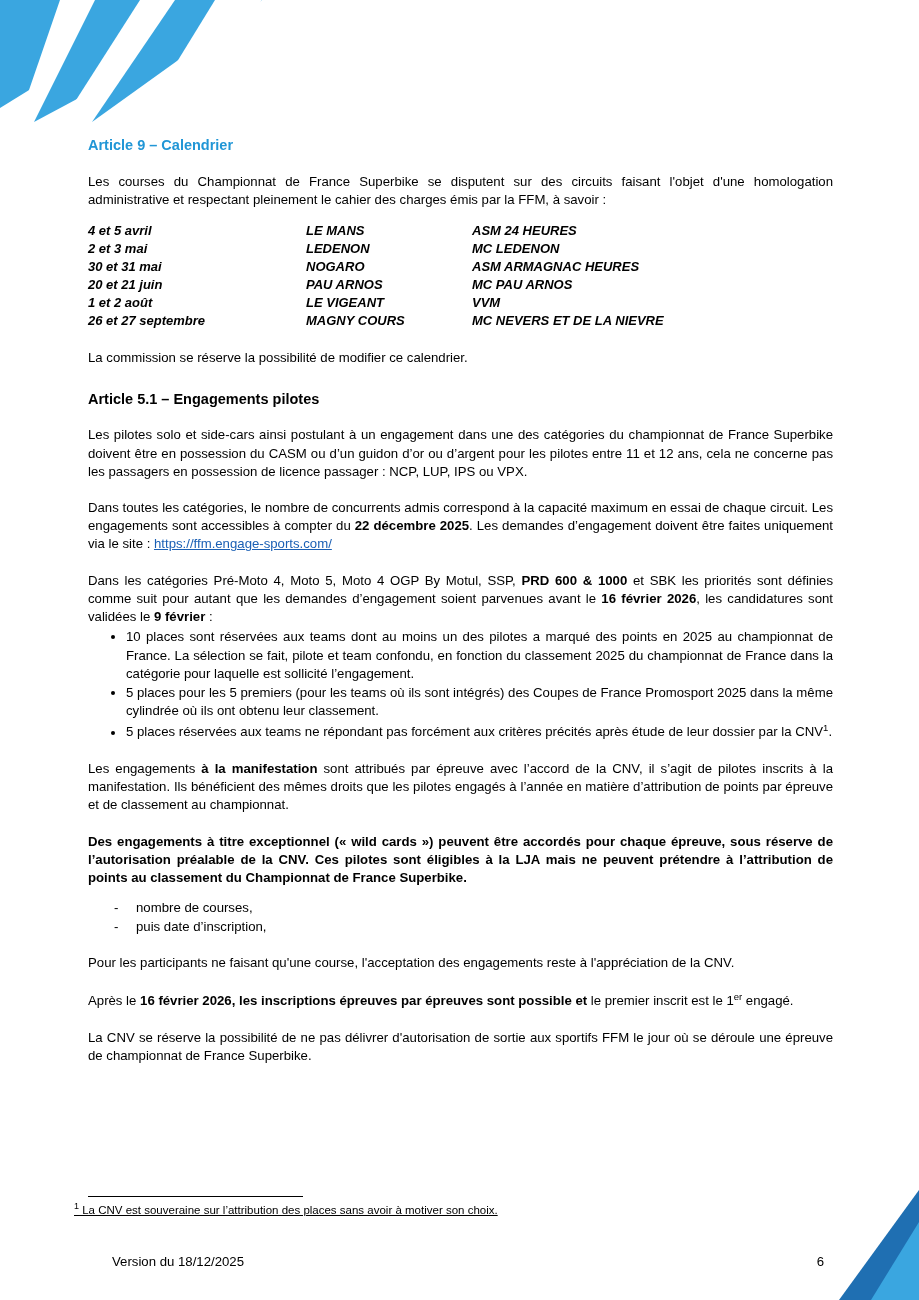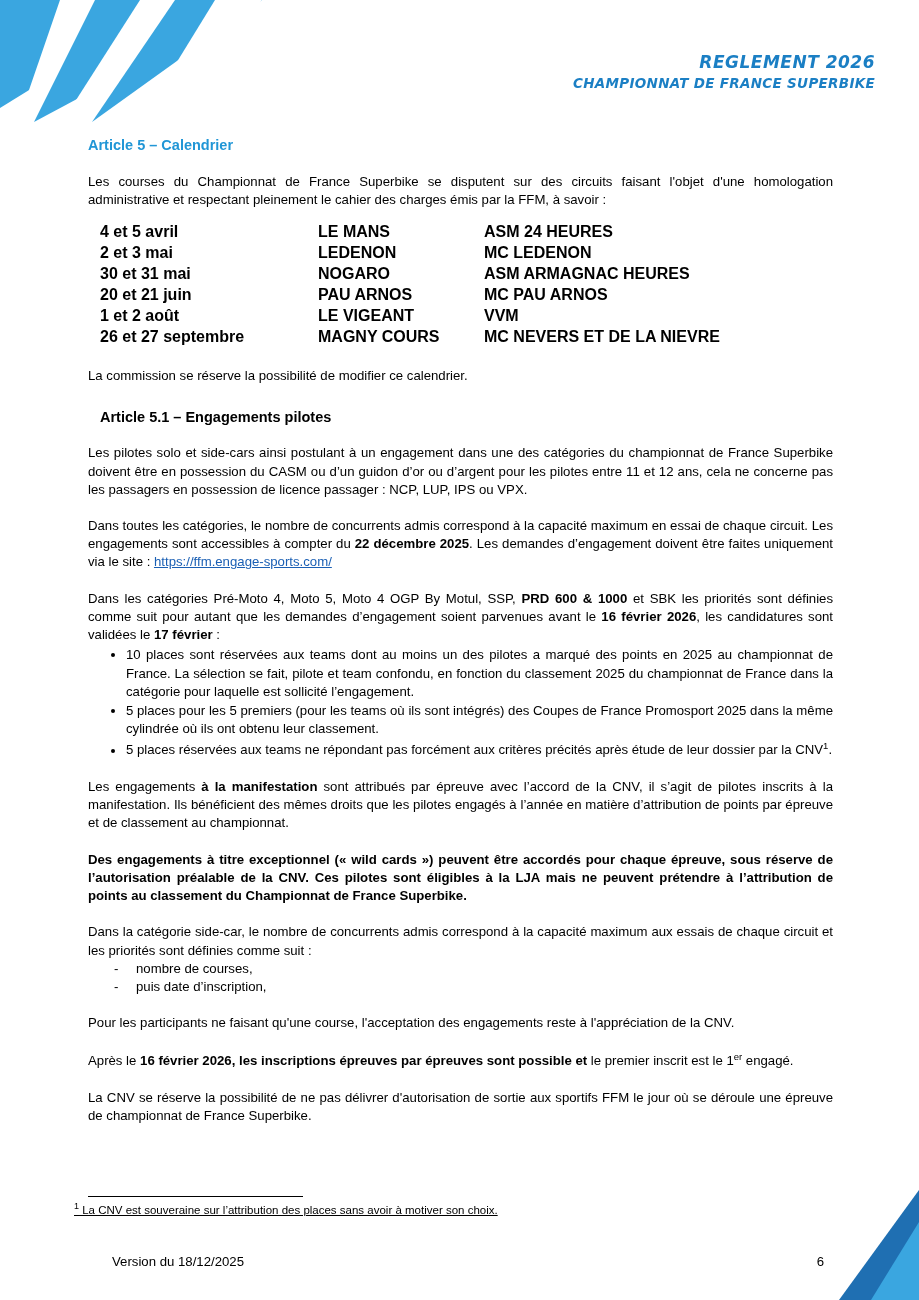--- a/index.html
+++ b/index.html
@@ -73,43 +73,44 @@
     font-size: 14.5px;
     font-weight: bold;
     color: #2196d6;
     margin: 0 0 3px 0;
     line-height: 1.3;
   }
   h3.subarticle {
     font-size: 14.5px;
     font-weight: bold;
     color: #000000;
-    margin: 0 0 3px 12px;
+    margin: 0 0 3px 0;
     line-height: 1.3;
   }
   p.body {
     font-size: 13.2px;
     line-height: 1.38;
     margin: 18px 0 12px 0;
     text-align: justify;
   }
   p.tight { margin-bottom: 0; }
   .spacer-10 { height: 10px; }
 
   a.link {
     color: #1a5fb4;
     text-decoration: underline;
   }
 
   
   table.calendar {
     border-collapse: collapse;
-    font-size: 16px;
-    font-weight: bold;
-    margin: 14px 0 16px 12px;
+    font-size: 13px;
+    font-weight: bold;
+    margin: 14px 0 16px 0;
+    font-style: italic;
   }
   table.calendar td {
     padding: 0 0 3px 0;
     vertical-align: top;
     white-space: nowrap;
   }
   table.calendar td.c0 { width: 218px; }
   table.calendar td.c1 { width: 166px; }
   table.calendar td.c2 { }
 
@@ -182,28 +183,24 @@
     <svg width="919" height="130" viewBox="0 0 919 130" xmlns="http://www.w3.org/2000/svg">
       <polygon points="0,0 175,0 0,108" fill="#3aa6e0"></polygon>
       <polygon points="60,0 250,0 18,122" fill="#ffffff"></polygon>
       <polygon points="95,0 262,0 34,122" fill="#3aa6e0"></polygon>
       <polygon points="140,0 262,0 62,122" fill="#ffffff"></polygon>
       <polygon points="175,0 262,0 92,122" fill="#3aa6e0"></polygon>
       <polygon points="215,0 262,0 140,122" fill="#ffffff"></polygon>
     </svg>
   </div>
 
-  <div class="header-title">
-    <div class="l1">REGLEMENT 2026</div>
-    <div class="l2">CHAMPIONNAT DE FRANCE SUPERBIKE</div>
-  </div>
 
   <div class="content">
 
-    <h2 class="article">Article 5 – Calendrier</h2>
+    <h2 class="article">Article 9 – Calendrier</h2>
     <p class="body">Les courses du Championnat de France Superbike se disputent sur des circuits faisant l'objet d'une homologation administrative et respectant pleinement le cahier des charges émis par la FFM, à savoir :</p>
 
     <table class="calendar">
       <tbody>
         <tr>
           <td class="c0">4 et 5 avril</td>
           <td class="c1">LE MANS</td>
           <td class="c2">ASM 24 HEURES</td>
         </tr>
         <tr>
@@ -240,39 +237,38 @@
 
     <h3 class="subarticle">Article 5.1 – Engagements pilotes</h3>
 
     <p class="body">Les pilotes solo et side-cars ainsi postulant à un engagement dans une des catégories du championnat de France Superbike doivent être en possession du CASM ou d’un guidon d’or ou d’argent pour les pilotes entre 11 et 12 ans, cela ne concerne pas les passagers en possession de licence passager : NCP, LUP, IPS ou VPX.</p>
 
     <p class="body">
       <span>Dans toutes les catégories, le nombre de concurrents admis correspond à la capacité maximum en essai de chaque circuit. Les engagements sont accessibles à compter du </span><b>22 décembre 2025</b><span>. Les demandes d’engagement doivent être faites uniquement via le site : </span><a class="link" href="#">https://ffm.engage-sports.com/</a>
     </p>
 
     <p class="body tight">
-      <span>Dans les catégories Pré-Moto 4, Moto 5, Moto 4 OGP By Motul, SSP, </span><b>PRD 600 &amp; 1000</b><span> et SBK les priorités sont définies comme suit pour autant que les demandes d’engagement soient parvenues avant le </span><b>16 février 2026</b><span>, les candidatures sont validées le </span><b>17 février</b><span> :</span>
+      <span>Dans les catégories Pré-Moto 4, Moto 5, Moto 4 OGP By Motul, SSP, </span><b>PRD 600 &amp; 1000</b><span> et SBK les priorités sont définies comme suit pour autant que les demandes d’engagement soient parvenues avant le </span><b>16 février 2026</b><span>, les candidatures sont validées le </span><b>9 février</b><span> :</span>
     </p>
 
     <ul class="bullets">
       <li>10 places sont réservées aux teams dont au moins un des pilotes a marqué des points en 2025 au championnat de France. La sélection se fait, pilote et team confondu, en fonction du classement 2025 du championnat de France dans la catégorie pour laquelle est sollicité l’engagement.</li>
       <li>5 places pour les 5 premiers (pour les teams où ils sont intégrés) des Coupes de France Promosport 2025 dans la même cylindrée où ils ont obtenu leur classement.</li>
       <li><span>5 places réservées aux teams ne répondant pas forcément aux critères précités après étude de leur dossier par la CNV</span><sup>1</sup><span>.</span></li>
     </ul>
 
     <p class="body">
       <span>Les engagements </span><b>à la manifestation</b><span> sont attribués par épreuve avec l’accord de la CNV, il s’agit de pilotes inscrits à la manifestation. Ils bénéficient des mêmes droits que les pilotes engagés à l’année en matière d’attribution de points par épreuve et de classement au championnat.</span>
     </p>
 
     <p class="body">
       <b>Des engagements à titre exceptionnel (« wild cards ») peuvent être accordés pour chaque épreuve, sous réserve de l’autorisation préalable de la CNV. Ces pilotes sont éligibles à la LJA mais ne peuvent prétendre à l’attribution de points au classement du Championnat de France Superbike.</b>
     </p>
 
 
-    <p class="body tight">Dans la catégorie side-car, le nombre de concurrents admis correspond à la capacité maximum aux essais de chaque circuit et les priorités sont définies comme suit :</p>
 
     <ul class="dashes">
       <li>nombre de courses,</li>
       <li>puis date d’inscription,</li>
     </ul>
 
     <p class="body">Pour les participants ne faisant qu'une course, l'acceptation des engagements reste à l'appréciation de la CNV.</p>
 
     <p class="body">
       <span>Après le </span><b>16 février 2026, les inscriptions épreuves par épreuves sont possible et</b><span> le premier inscrit est le 1</span><sup>er</sup><span> engagé.</span>

